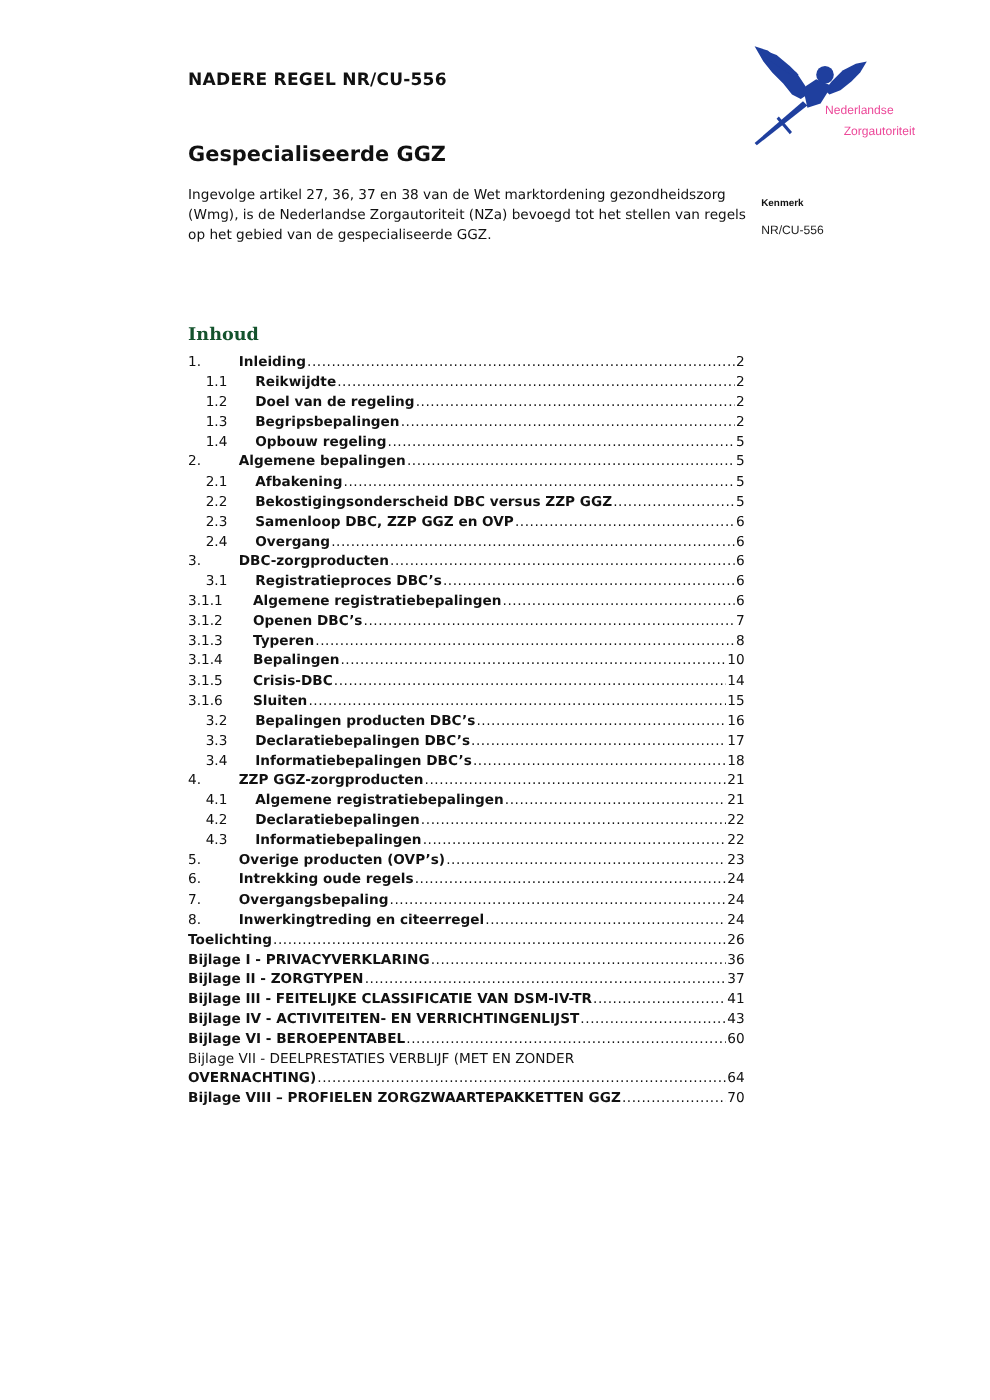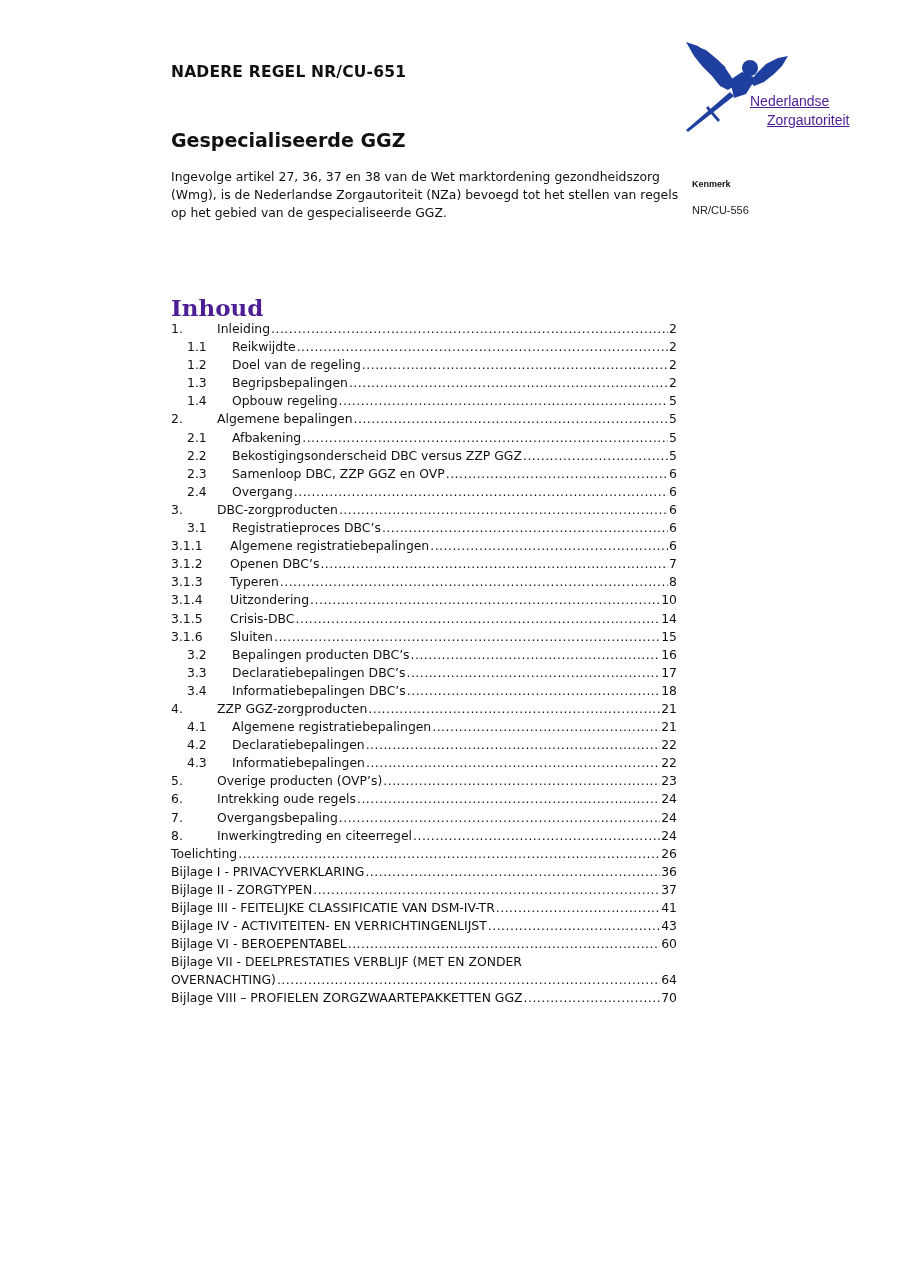--- a/index.html
+++ b/index.html
@@ -4,43 +4,43 @@
 <style>
   html, body { margin: 0; padding: 0; background: #ffffff; }
   body { width: 900px; height: 1273px; position: relative; overflow: hidden; font-family: "DejaVu Sans", sans-serif; color: #111; }
   .doc-title { position: absolute; left: 171px; top: 63px; font-size: 15.5px; font-weight: bold; letter-spacing: 0.2px; }
   .subtitle { position: absolute; left: 171px; top: 129px; font-size: 19px; font-weight: bold; }
   .intro { position: absolute; left: 171px; top: 168px; width: 520px; font-size: 12.4px; line-height: 18px; }
   .kenmerk { position: absolute; left: 692px; top: 179px; font-family: "Liberation Sans", sans-serif; }
   .kenmerk .k-label { font-size: 9px; font-weight: bold; line-height: 11px; }
   .kenmerk .k-value { font-size: 11px; line-height: 14px; color: #222; margin-top: 13px; }
   .logo { position: absolute; left: 680px; top: 36px; width: 200px; height: 100px; }
-  .logo-text { position: absolute; font-family: "Liberation Sans", sans-serif; color: #4c1d95; font-size: 14px; line-height: 18px; text-decoration: underline; }
+  .logo-text { position: absolute; font-family: "Liberation Sans", sans-serif; color: #ec4899; font-size: 11px; line-height: 18px; }
   .logo-text.l1 { left: 750px; top: 92px; }
   .logo-text.l2 { left: 767px; top: 111px; }
-  .toc-heading { position: absolute; left: 171px; top: 294px; font-family: "DejaVu Serif", serif; font-weight: bold; font-size: 23px; color: #4c1d95; }
+  .toc-heading { position: absolute; left: 171px; top: 294px; font-family: "DejaVu Serif", serif; font-weight: bold; font-size: 16px; color: #14532d; }
   .toc { position: absolute; left: 171px; top: 320px; width: 506px; font-size: 12.4px; }
   .toc-row { display: flex; height: 18.1px; line-height: 18.1px; white-space: nowrap; }
   .toc-num { flex: none; }
   .lvl1 .toc-num { width: 46px; }
   .lvl2 .toc-num { width: 45px; margin-left: 16px; }
   .lvl3 .toc-num { width: 59px; }
   .lvl0 .toc-num { width: 0; }
-  .toc-title { flex: none; }
+  .toc-title { flex: none; font-weight: bold; }
   .toc-dots { flex: 1 1 auto; overflow: hidden; margin: 0 1px; }
   .toc-dots::before { content: "....................................................................................................................................................................................................................................................."; letter-spacing: 0.5px; }
   .toc-page { flex: none; text-align: right; }
   .toc-row.wrap { height: auto; display: block; }
   .wrap .wrap-line1 { display: block; height: 18.1px; }
   .wrap .wrap-line2 { display: flex; height: 18.1px; align-items: flex-end; }
 </style>
 </head>
 <body>
 
-<div class="doc-title">NADERE REGEL NR/CU-651</div>
+<div class="doc-title">NADERE REGEL NR/CU-556</div>
 
 <div class="logo">
   <svg width="200" height="100" viewBox="0 0 200 100">
 
     <path d="M6 6 L18 10 L30 20 L44 30 L52 42 L54 50 L48 54 L40 50 L32 40 L22 30 L14 20 Z" fill="#1f3f9e"></path>
     <path d="M10 8 L26 14 L38 24 L46 32 L42 34 L30 26 L18 18 Z" fill="#1f3f9e"></path>
 
     <path d="M108 20 L98 22 L86 28 L76 38 L70 46 L74 50 L84 46 L94 38 L102 30 Z" fill="#1f3f9e"></path>
 
     <circle cx="70" cy="32" r="8" fill="#1f3f9e"></circle>
@@ -151,21 +151,21 @@
       <span class="toc-page">7</span>
     </div>
     <div class="toc-row lvl3">
       <span class="toc-num">3.1.3</span>
       <span class="toc-title">Typeren</span>
       <span class="toc-dots"></span>
       <span class="toc-page">8</span>
     </div>
     <div class="toc-row lvl3">
       <span class="toc-num">3.1.4</span>
-      <span class="toc-title">Uitzondering</span>
+      <span class="toc-title">Bepalingen</span>
       <span class="toc-dots"></span>
       <span class="toc-page">10</span>
     </div>
     <div class="toc-row lvl3">
       <span class="toc-num">3.1.5</span>
       <span class="toc-title">Crisis-DBC</span>
       <span class="toc-dots"></span>
       <span class="toc-page">14</span>
     </div>
     <div class="toc-row lvl3">

